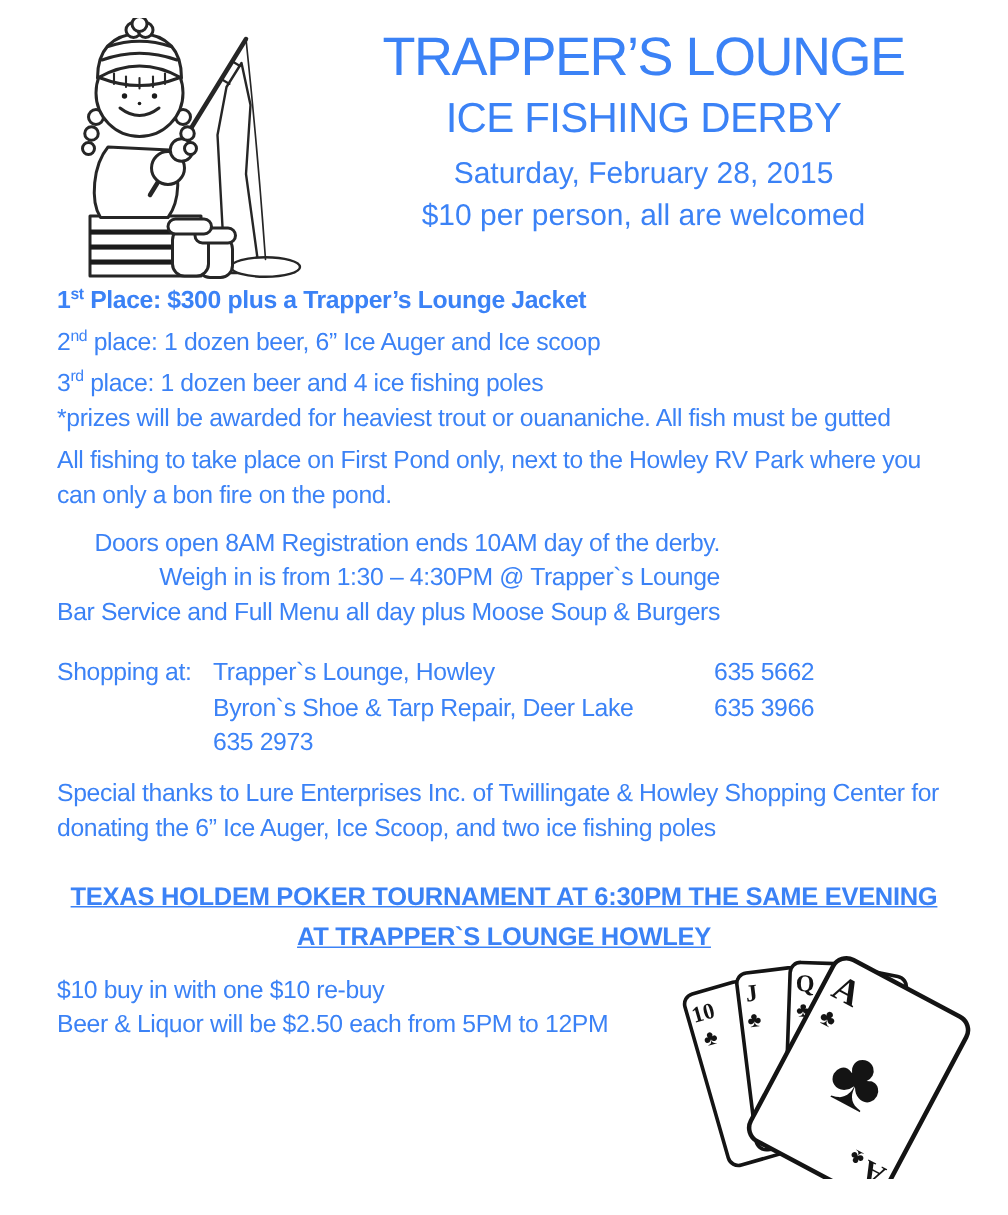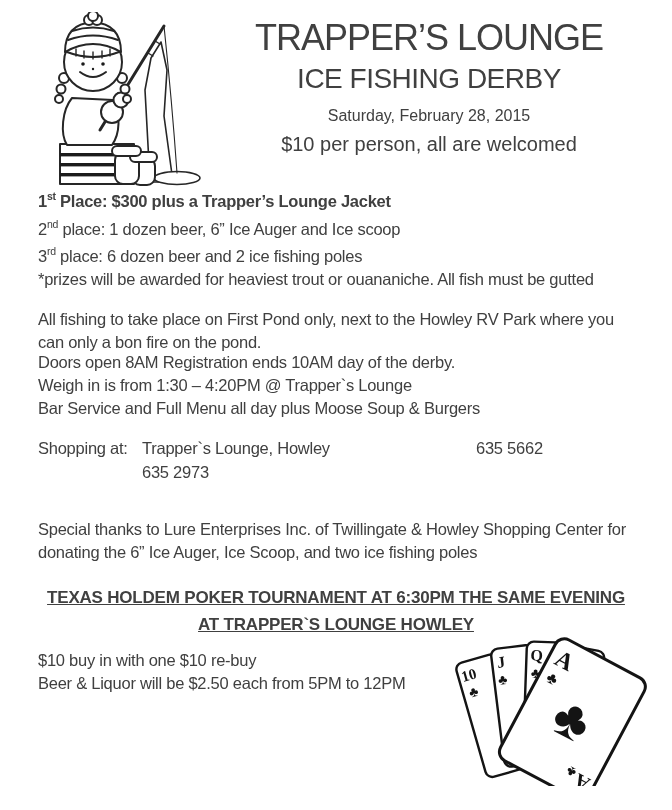--- a/index.html
+++ b/index.html
@@ -1,34 +1,34 @@
 <!DOCTYPE html>
 <html><head>
 <meta charset="utf-8">
 <style>
   html,body{margin:0;padding:0;background:#ffffff;}
   .page{
     position:relative;width:672px;height:786px;background:#ffffff;
-    font-family:"Liberation Sans",sans-serif;color:#404040;overflow:hidden;
+    font-family:"Liberation Sans",sans-serif;color:#3b82f6;overflow:hidden;
   }
   
   .kid-art{position:absolute;left:14px;top:12px;width:192px;height:178px;}
   .title-block{position:absolute;left:200px;top:16px;width:458px;text-align:center;}
   .title{font-size:36px;line-height:44px;letter-spacing:-1px;white-space:nowrap;}
   .subtitle{font-size:28px;line-height:38px;letter-spacing:-0.5px;white-space:nowrap;}
-  .date-line{font-size:16px;line-height:28px;margin-top:4px;white-space:nowrap;}
+  .date-line{font-size:20px;line-height:28px;margin-top:4px;white-space:nowrap;}
   .admission-line{font-size:20px;line-height:28px;white-space:nowrap;}
   
   .bodytext{font-size:16.5px;letter-spacing:-0.25px;line-height:23px;}
   .nowrap{white-space:nowrap;}
   .prizes{position:absolute;left:38px;top:185px;}
   .prize-first{font-weight:bold;}
   sup{font-size:10.5px;}
-  .location-para{position:absolute;left:38px;top:308px;}
-  .schedule{position:absolute;left:38px;top:351px;}
+  .location-para{position:absolute;left:38px;top:296px;}
+  .schedule{position:absolute;left:38px;top:351px;text-align:right;}
   .register{position:absolute;left:38px;top:437px;line-height:23.5px;}
   .reg-row{display:flex;}
   .reg-label{width:104px;flex:none;}
   .reg-loc{width:334px;flex:none;}
   .thanks-para{position:absolute;left:38px;top:518px;}
   .poker-heading{
     position:absolute;left:20px;top:584px;width:632px;text-align:center;
     font-size:17px;font-weight:bold;letter-spacing:-0.2px;line-height:27px;
   }
   .poker-heading .u{text-decoration:underline;white-space:nowrap;}
@@ -107,40 +107,45 @@
   <div class="title-block">
     <div class="title">TRAPPER’S LOUNGE</div>
     <div class="subtitle">ICE FISHING DERBY</div>
     <div class="date-line">Saturday, February 28, 2015</div>
     <div class="admission-line">$10 per person, all are welcomed</div>
   </div>
 
   <div class="prizes bodytext">
     <div class="prize-first nowrap"><span>1</span><sup>st</sup><span> Place: $300 plus a Trapper’s Lounge Jacket</span></div>
     <div class="nowrap"><span>2</span><sup>nd</sup><span> place: 1 dozen beer, 6” Ice Auger and Ice scoop</span></div>
-    <div class="nowrap"><span>3</span><sup>rd</sup><span> place: 6 dozen beer and 2 ice fishing poles</span></div>
+    <div class="nowrap"><span>3</span><sup>rd</sup><span> place: 1 dozen beer and 4 ice fishing poles</span></div>
     <div class="nowrap">*prizes will be awarded for heaviest trout or ouananiche. All fish must be gutted</div>
   </div>
 
   <div class="location-para bodytext">
     <div class="nowrap">All fishing to take place on First Pond only, next to the Howley RV Park where you</div>
     <div class="nowrap">can only a bon fire on the pond.</div>
   </div>
 
   <div class="schedule bodytext">
     <div class="nowrap">Doors open 8AM Registration ends 10AM day of the derby.</div>
-    <div class="nowrap">Weigh in is from 1:30 – 4:20PM @ Trapper`s Lounge</div>
+    <div class="nowrap">Weigh in is from 1:30 – 4:30PM @ Trapper`s Lounge</div>
     <div class="nowrap">Bar Service and Full Menu all day plus Moose Soup &amp; Burgers</div>
   </div>
 
   <div class="register bodytext">
     <div class="reg-row">
       <div class="reg-label">Shopping at:</div>
       <div class="reg-loc nowrap">Trapper`s Lounge, Howley</div>
       <div class="reg-phone">635 5662</div>
+    </div>
+    <div class="reg-row">
+      <div class="reg-label"></div>
+      <div class="reg-loc nowrap">Byron`s Shoe &amp; Tarp Repair, Deer Lake</div>
+      <div class="reg-phone">635 3966</div>
     </div>
     <div class="reg-row">
       <div class="reg-label"></div>
       <div class="reg-phone">635 2973</div>
     </div>
   </div>
 
   <div class="thanks-para bodytext">
     <div class="nowrap">Special thanks to Lure Enterprises Inc. of Twillingate &amp; Howley Shopping Center for</div>
     <div class="nowrap">donating the 6” Ice Auger, Ice Scoop, and two ice fishing poles</div>

